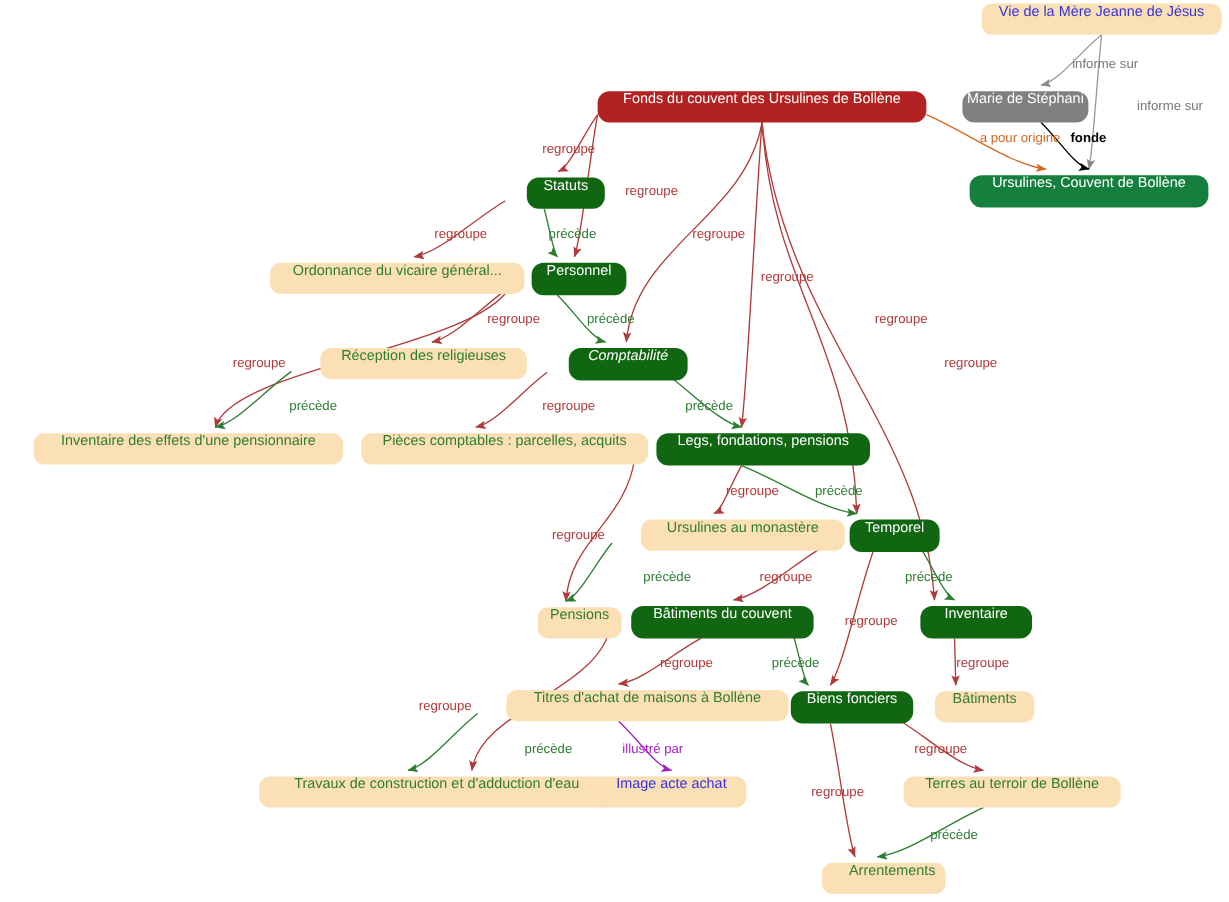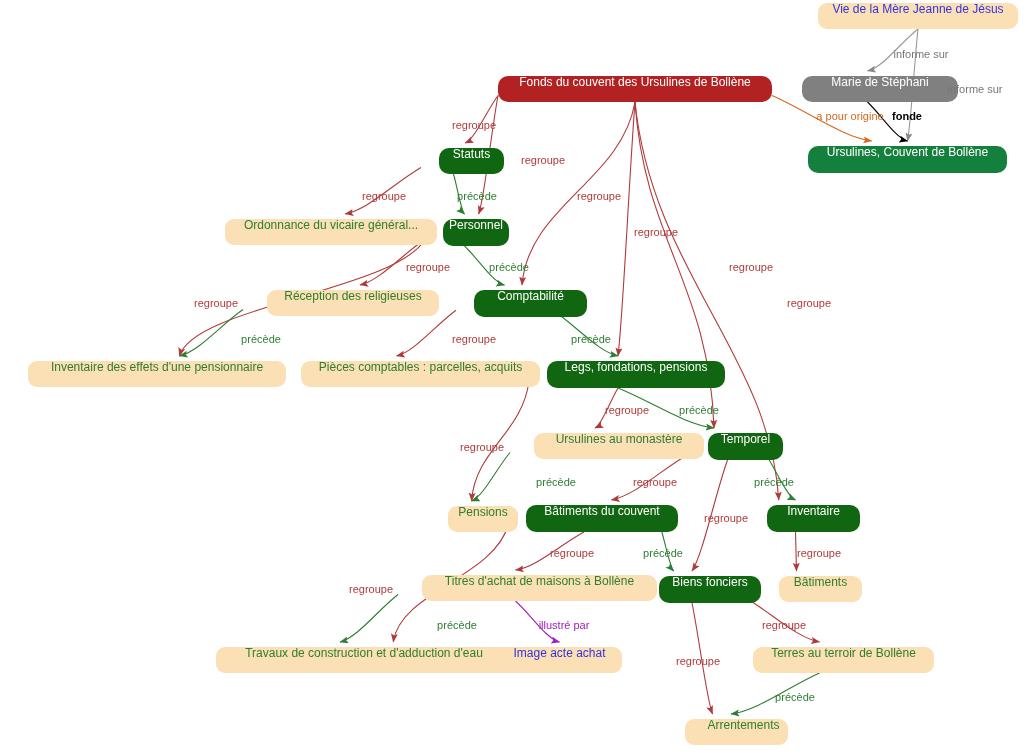--- a/index.html
+++ b/index.html
@@ -113,39 +113,39 @@
       </g>
   </svg>
 
   <div id="node-layer">
       <div class="node n-red" style="left: 498px; top: 76px; width: 274px; height: 26px;">
         <span>Fonds du couvent des Ursulines de Bollène</span>
       </div>
       <div class="node n-beige-blue" style="left: 818px; top: 3px; width: 200px; height: 26px;">
         <span>Vie de la Mère Jeanne de Jésus</span>
       </div>
-      <div class="node n-grey" style="left: 802px; top: 76px; width: 156px; height: 26px;">
+      <div class="node n-grey" style="left: 802px; top: 76px; width: 105px; height: 26px;">
         <span>Marie de Stéphani</span>
       </div>
       <div class="node n-orange" style="left: 808px; top: 146px; width: 199px; height: 27px;">
         <span>Ursulines, Couvent de Bollène</span>
       </div>
       <div class="node n-green" style="left: 421px; top: 148px; width: 65px; height: 26px;">
         <span>Statuts</span>
       </div>
       <div class="node n-beige" style="left: 201px; top: 219px; width: 212px; height: 26px;">
         <span>Ordonnance du vicaire général...</span>
       </div>
-      <div class="node n-green" style="left: 425px; top: 219px; width: 66px; height: 27px;">
+      <div class="node n-green" style="left: 425px; top: 219px; width: 79px; height: 27px;">
         <span>Personnel</span>
       </div>
       <div class="node n-beige" style="left: 243px; top: 290px; width: 172px; height: 26px;">
         <span>Réception des religieuses</span>
       </div>
-      <div class="node n-green" style="left: 456px; top: 290px; width: 113px; height: 27px;">
+      <div class="node n-green" style="left: 456px; top: 290px; width: 99px; height: 27px; font-style: italic;">
         <span>Comptabilité</span>
       </div>
       <div class="node n-beige" style="left: 4px; top: 361px; width: 258px; height: 26px;">
         <span>Inventaire des effets d'une pensionnaire</span>
       </div>
       <div class="node n-beige" style="left: 277px; top: 361px; width: 239px; height: 26px;">
         <span>Pièces comptables : parcelles, acquits</span>
       </div>
       <div class="node n-green" style="left: 529px; top: 361px; width: 178px; height: 27px;">
         <span>Legs, fondations, pensions</span>
@@ -211,18 +211,18 @@
       <div class="elabel l-red" style="left: 482px; top: 447px;">regroupe</div>
       <div class="elabel l-green" style="left: 556px; top: 482px;">précède</div>
       <div class="elabel l-red" style="left: 655px; top: 482px;">regroupe</div>
       <div class="elabel l-green" style="left: 774px; top: 482px;">précède</div>
       <div class="elabel l-red" style="left: 726px; top: 518px;">regroupe</div>
       <div class="elabel l-red" style="left: 572px; top: 553px;">regroupe</div>
       <div class="elabel l-green" style="left: 663px; top: 553px;">précède</div>
       <div class="elabel l-red" style="left: 371px; top: 589px;">regroupe</div>
       <div class="elabel l-red" style="left: 819px; top: 553px;">regroupe</div>
       <div class="elabel l-green" style="left: 457px; top: 625px;">précède</div>
-      <div class="elabel l-purple" style="left: 564px; top: 625px;">illustré par</div>
+      <div class="elabel l-purple" style="left: 544px; top: 625px;">illustré par</div>
       <div class="elabel l-red" style="left: 784px; top: 625px;">regroupe</div>
       <div class="elabel l-red" style="left: 698px; top: 661px;">regroupe</div>
       <div class="elabel l-green" style="left: 795px; top: 697px;">précède</div>
     </div>
 </div>
 
 </body></html>

